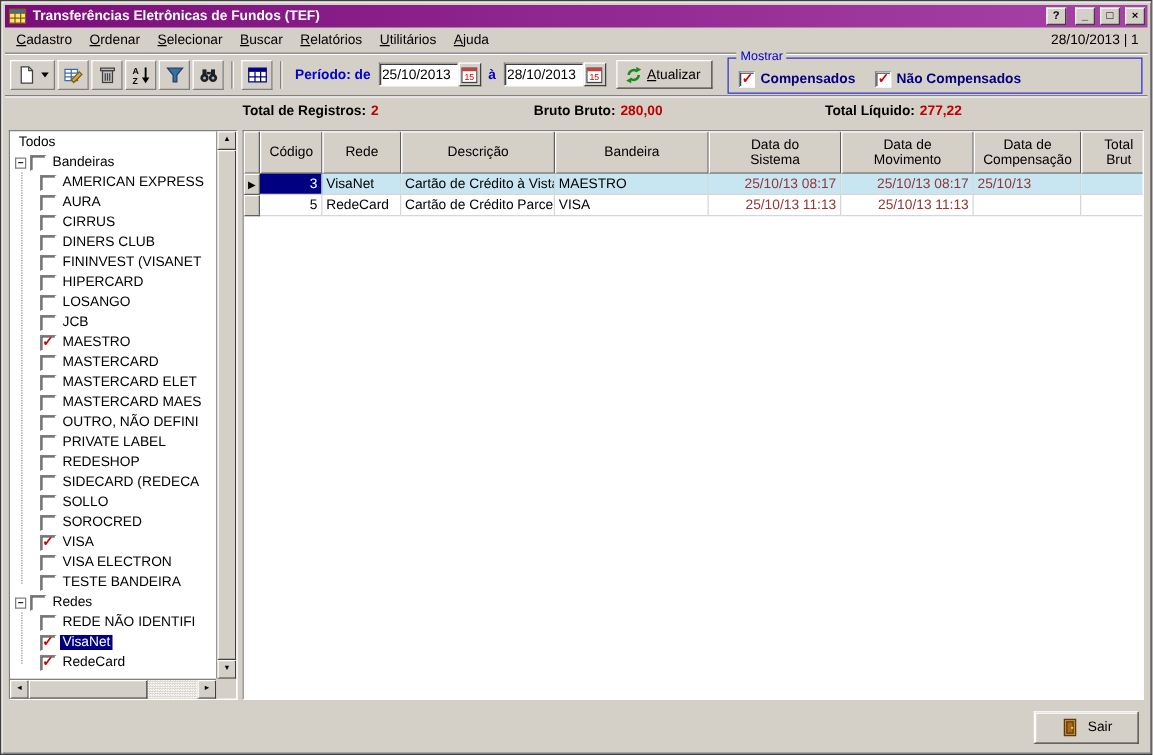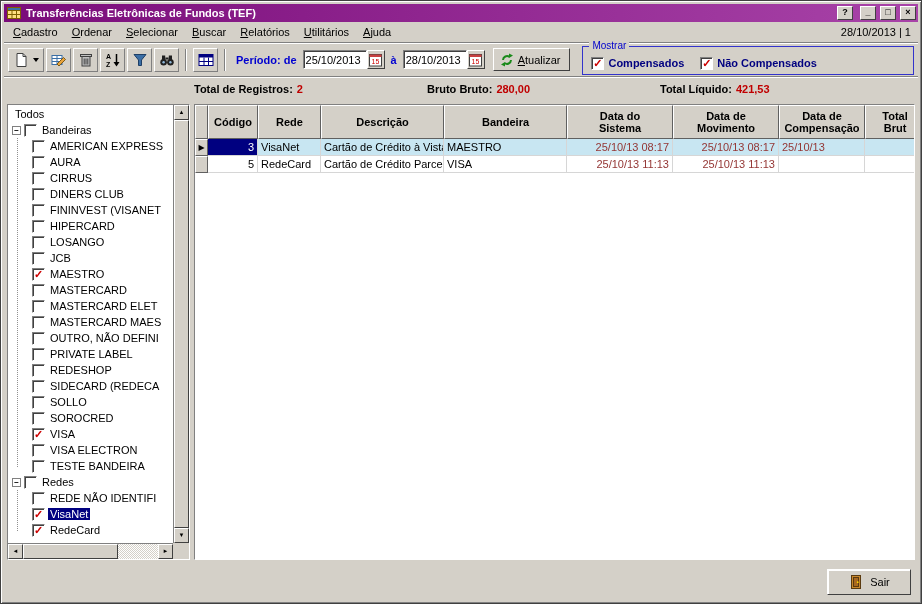--- a/index.html
+++ b/index.html
@@ -175,21 +175,21 @@
   .grid-panel {
     flex: 1; margin-left: 4px;
     background: #fff;
     border: 1px solid; border-color: #808080 #FFFFFF #FFFFFF #808080;
     overflow: hidden;
   }
   table.grid { border-collapse: separate; border-spacing: 0; table-layout: fixed; width: 730px; }
   .grid th {
     background: #D4D0C8;
     border: 1px solid; border-color: #FFFFFF #606060 #606060 #FFFFFF;
-    height: 34px; font-weight: bold; font-size: 11px;
+    height: 34px; font-weight: normal; font-size: 11px;
     text-align: center; vertical-align: middle;
     white-space: pre-line; overflow: hidden; padding: 0 2px;
   }
   .grid td {
     height: 17px; font-size: 11px;
     border-right: 1px solid #D6D6D6; border-bottom: 1px solid #D6D6D6;
     padding: 0 3px; white-space: nowrap; overflow: hidden;
   }
   td.c-sel {
     background: #D4D0C8;
@@ -348,21 +348,21 @@
       <span class="chkpair">
         <span class="cb checked"></span>
         <span class="chklabel">Não Compensados</span>
       </span>
     </div>
   </div>
 
   <div class="summary">
     <span class="sumitem"><span>Total de Registros:</span><span class="sumvalue">2</span></span>
     <span class="sumitem"><span>Bruto Bruto:</span><span class="sumvalue">280,00</span></span>
-    <span class="sumitem"><span>Total Líquido:</span><span class="sumvalue">421,53</span></span>
+    <span class="sumitem"><span>Total Líquido:</span><span class="sumvalue">277,22</span></span>
   </div>
 
   <div class="main">
     <div class="tree-panel">
       <div class="tree-content">
           <div class="titem root">
             <span class="tlabel">Todos</span>
           </div>
           <div class="titem group">
             <span class="expander">−</span>

